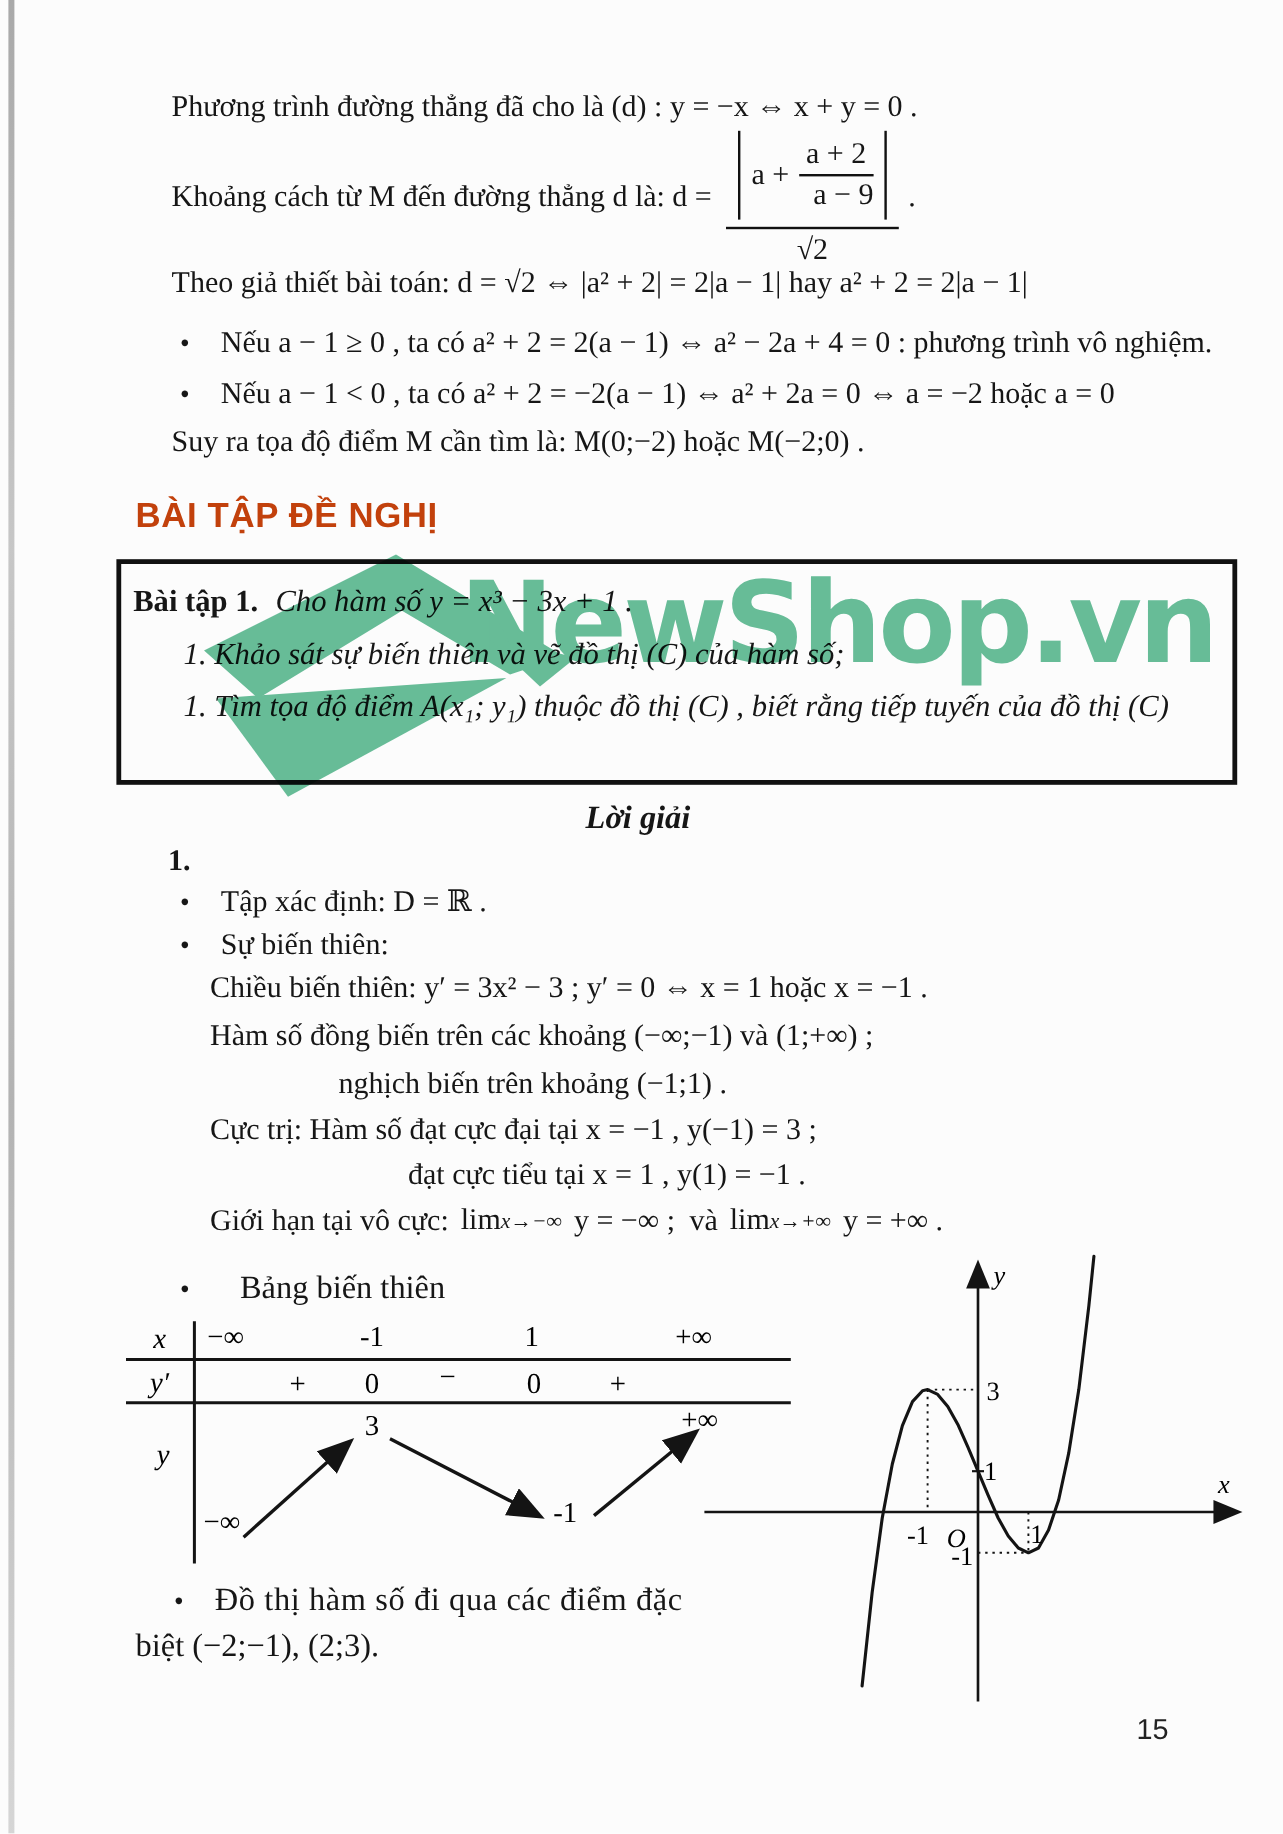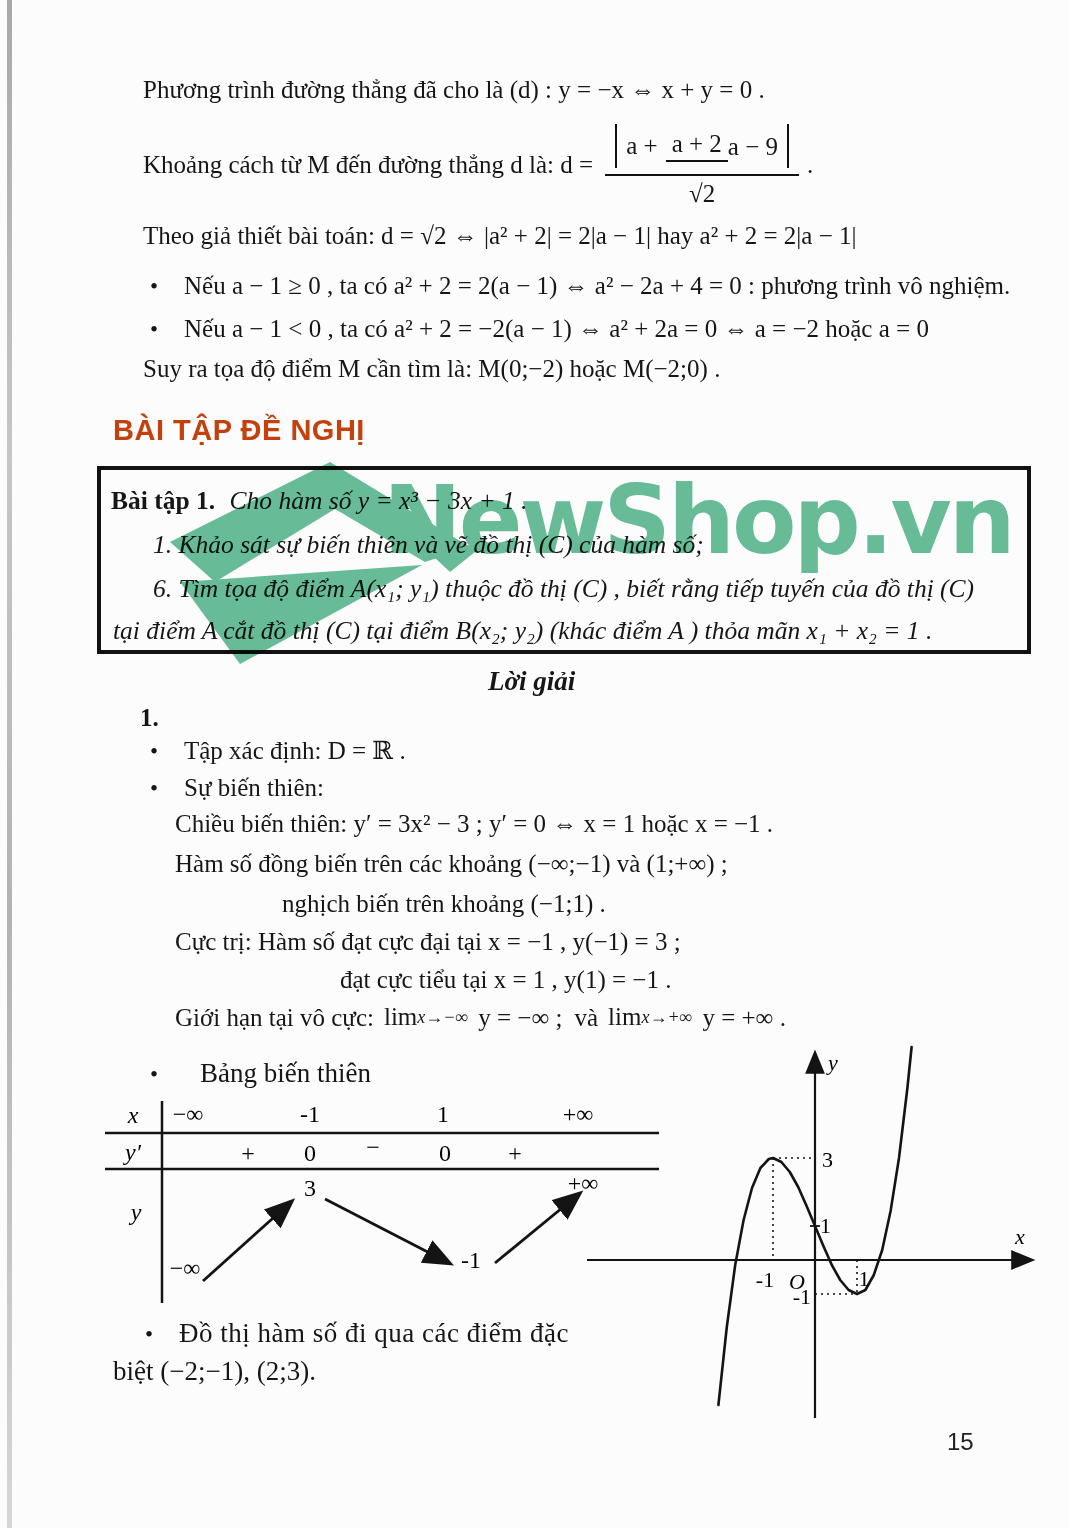--- a/index.html
+++ b/index.html
@@ -11,21 +11,21 @@
   .spine{position:absolute;left:7px;top:0;width:5px;height:1528px;
          background:linear-gradient(180deg,#8d8d8d 0%,#b5b5b5 30%,#9a9a9a 60%,#c9c9c9 100%);opacity:.75;}
   
   .fracline{display:flex;align-items:center;}
   .frac{display:inline-flex;flex-direction:column;align-items:center;margin-left:12px;}
   .frac>.fnum{display:flex;align-items:center;justify-content:center;
               border-bottom:2px solid #111;padding:2px 10px 6px 10px;}
   .frac>.fden{padding-top:4px;}
   .absbars{display:inline-flex;align-items:center;border-left:2px solid #111;
            border-right:2px solid #111;padding:6px 9px;}
-  .ifrac{display:inline-flex;align-items:center;margin-left:8px;}
+  .ifrac{display:inline-flex;flex-direction:column;align-items:flex-end;margin-left:8px;}
   .ifrac .inum{border-bottom:2px solid #111;padding:0 6px 2px 6px;}
   .ifrac .iden{padding-top:2px;}
   
   .heading{font-family:"Liberation Sans","DejaVu Sans",sans-serif;font-weight:bold;
            font-size:29px;letter-spacing:.5px;color:#c2410c;}
   .exbox{position:absolute;left:97px;top:466px;width:934px;height:188px;
          border:4px solid #111;box-sizing:border-box;}
   .exbox .ln{position:absolute;font-size:25.5px;white-space:nowrap;}
   .it{font-style:italic;}
   .bold{font-weight:bold;}
@@ -76,22 +76,21 @@
 <div class="abs t" style="left:143px;top:355px;">Suy ra tọa độ điểm M cần tìm là: M(0;−2) hoặc M(−2;0) .</div>
 
 <div class="abs heading" style="left:113px;top:414px;">BÀI TẬP ĐỀ NGHỊ</div>
 
 <div class="exbox">
   <div class="ln" style="left:10px;top:16px;">
     <span class="bold">Bài tập 1.</span>
     <span class="it" style="margin-left:8px;">Cho hàm số   y = x³ − 3x + 1 .</span>
   </div>
   <div class="ln it" style="left:52px;top:60px;">1. Khảo sát sự biến thiên và vẽ đồ thị (C)  của hàm số;</div>
-  <div class="ln it" style="left:52px;top:104px;">6. Tìm tọa độ điểm A(x₁; y₁) thuộc đồ thị (C) , biết rằng tiếp tuyến của đồ thị (C)</div>
-  <div class="ln it" style="left:12px;top:146px;">tại điểm A cắt đồ thị (C) tại điểm B(x₂; y₂) (khác điểm A ) thỏa mãn  x₁ + x₂ = 1 .</div>
+  <div class="ln it" style="left:52px;top:104px;">1. Tìm tọa độ điểm A(x₁; y₁) thuộc đồ thị (C) , biết rằng tiếp tuyến của đồ thị (C)</div>
 </div>
 
 <div class="wm">
   <svg width="360" height="225" style="position:absolute;left:0;top:0;">
     <polygon points="20,90 180,10 320,95 275,110 185,57 65,130" fill="#47b083"></polygon>
     <polygon points="30,130 272,113 90,212" fill="#47b083"></polygon>
     <polygon points="255,78 330,96 300,120" fill="#47b083"></polygon>
   </svg>
   <div class="wm-text">NewShop.vn</div>
 </div>

